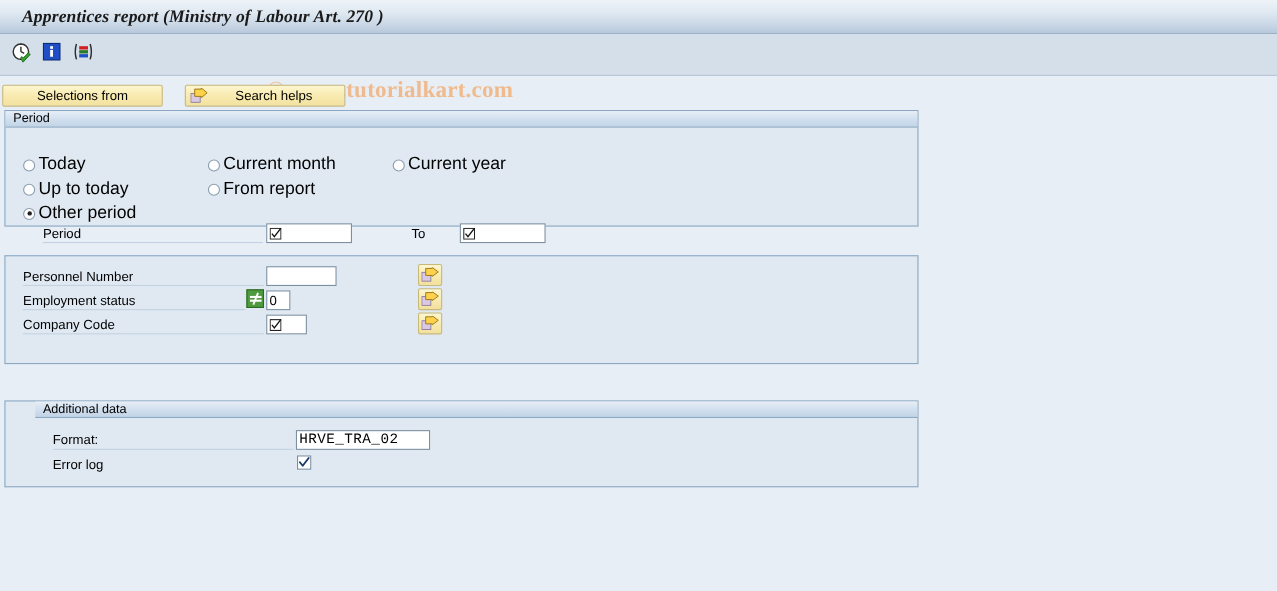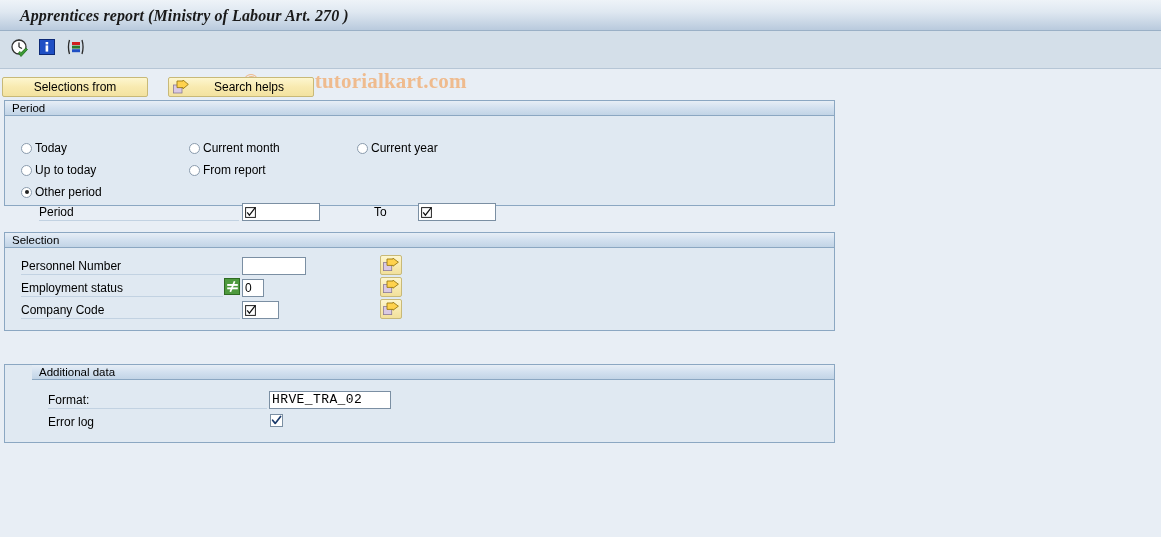--- a/index.html
+++ b/index.html
@@ -160,21 +160,21 @@
     margin-right: 3px;
   }
   .radio.checked::after {
     content: "";
     position: absolute;
     left: 2.5px; top: 2.5px;
     width: 4px; height: 4px;
     border-radius: 50%;
     background: #222;
   }
-  .radio-label { font-size: 12px; color: #000; }
+  .radio-label { font-size: 16px; color: #000; }
 
   
   .fld-label {
     position: absolute;
     font-size: 12px;
     color: #000;
     white-space: nowrap;
     border-bottom: 1px solid #c2d2e2;
     padding-bottom: 1px;
   }
@@ -360,21 +360,20 @@
           <path d="M2.2 5.4 L4.4 8.2 L10.4 0.4" fill="none" stroke="#111" stroke-width="1.2"></path>
         </svg>
       </span>
       <span></span>
     </div>
 
   </div>
 </div>
 
 <div class="panel" id="panel-selection">
-  <div class="panel-header">Selection</div>
   <div class="panel-body">
 
     <div class="fld-label" style="left:16px; top:11px; width:219px;">Personnel Number</div>
     <div class="inp" style="left:237px; top:9px; width:64px;">
       <span></span>
     </div>
     <div class="arrow-btn" style="left:375px; top:7px;">
       <svg width="16" height="14" viewBox="0 0 16 14">
         <rect x="0.5" y="4.6" width="8.2" height="8" fill="#d9c9e4" stroke="#8a7a96" stroke-width="0.8"></rect>
         <path d="M4 1 H10 V0.2 L15.4 4.2 L10 8.2 V7.4 H4 Z" fill="#ffd24d" stroke="#9b7a14" stroke-width="0.9" stroke-linejoin="round"></path>

